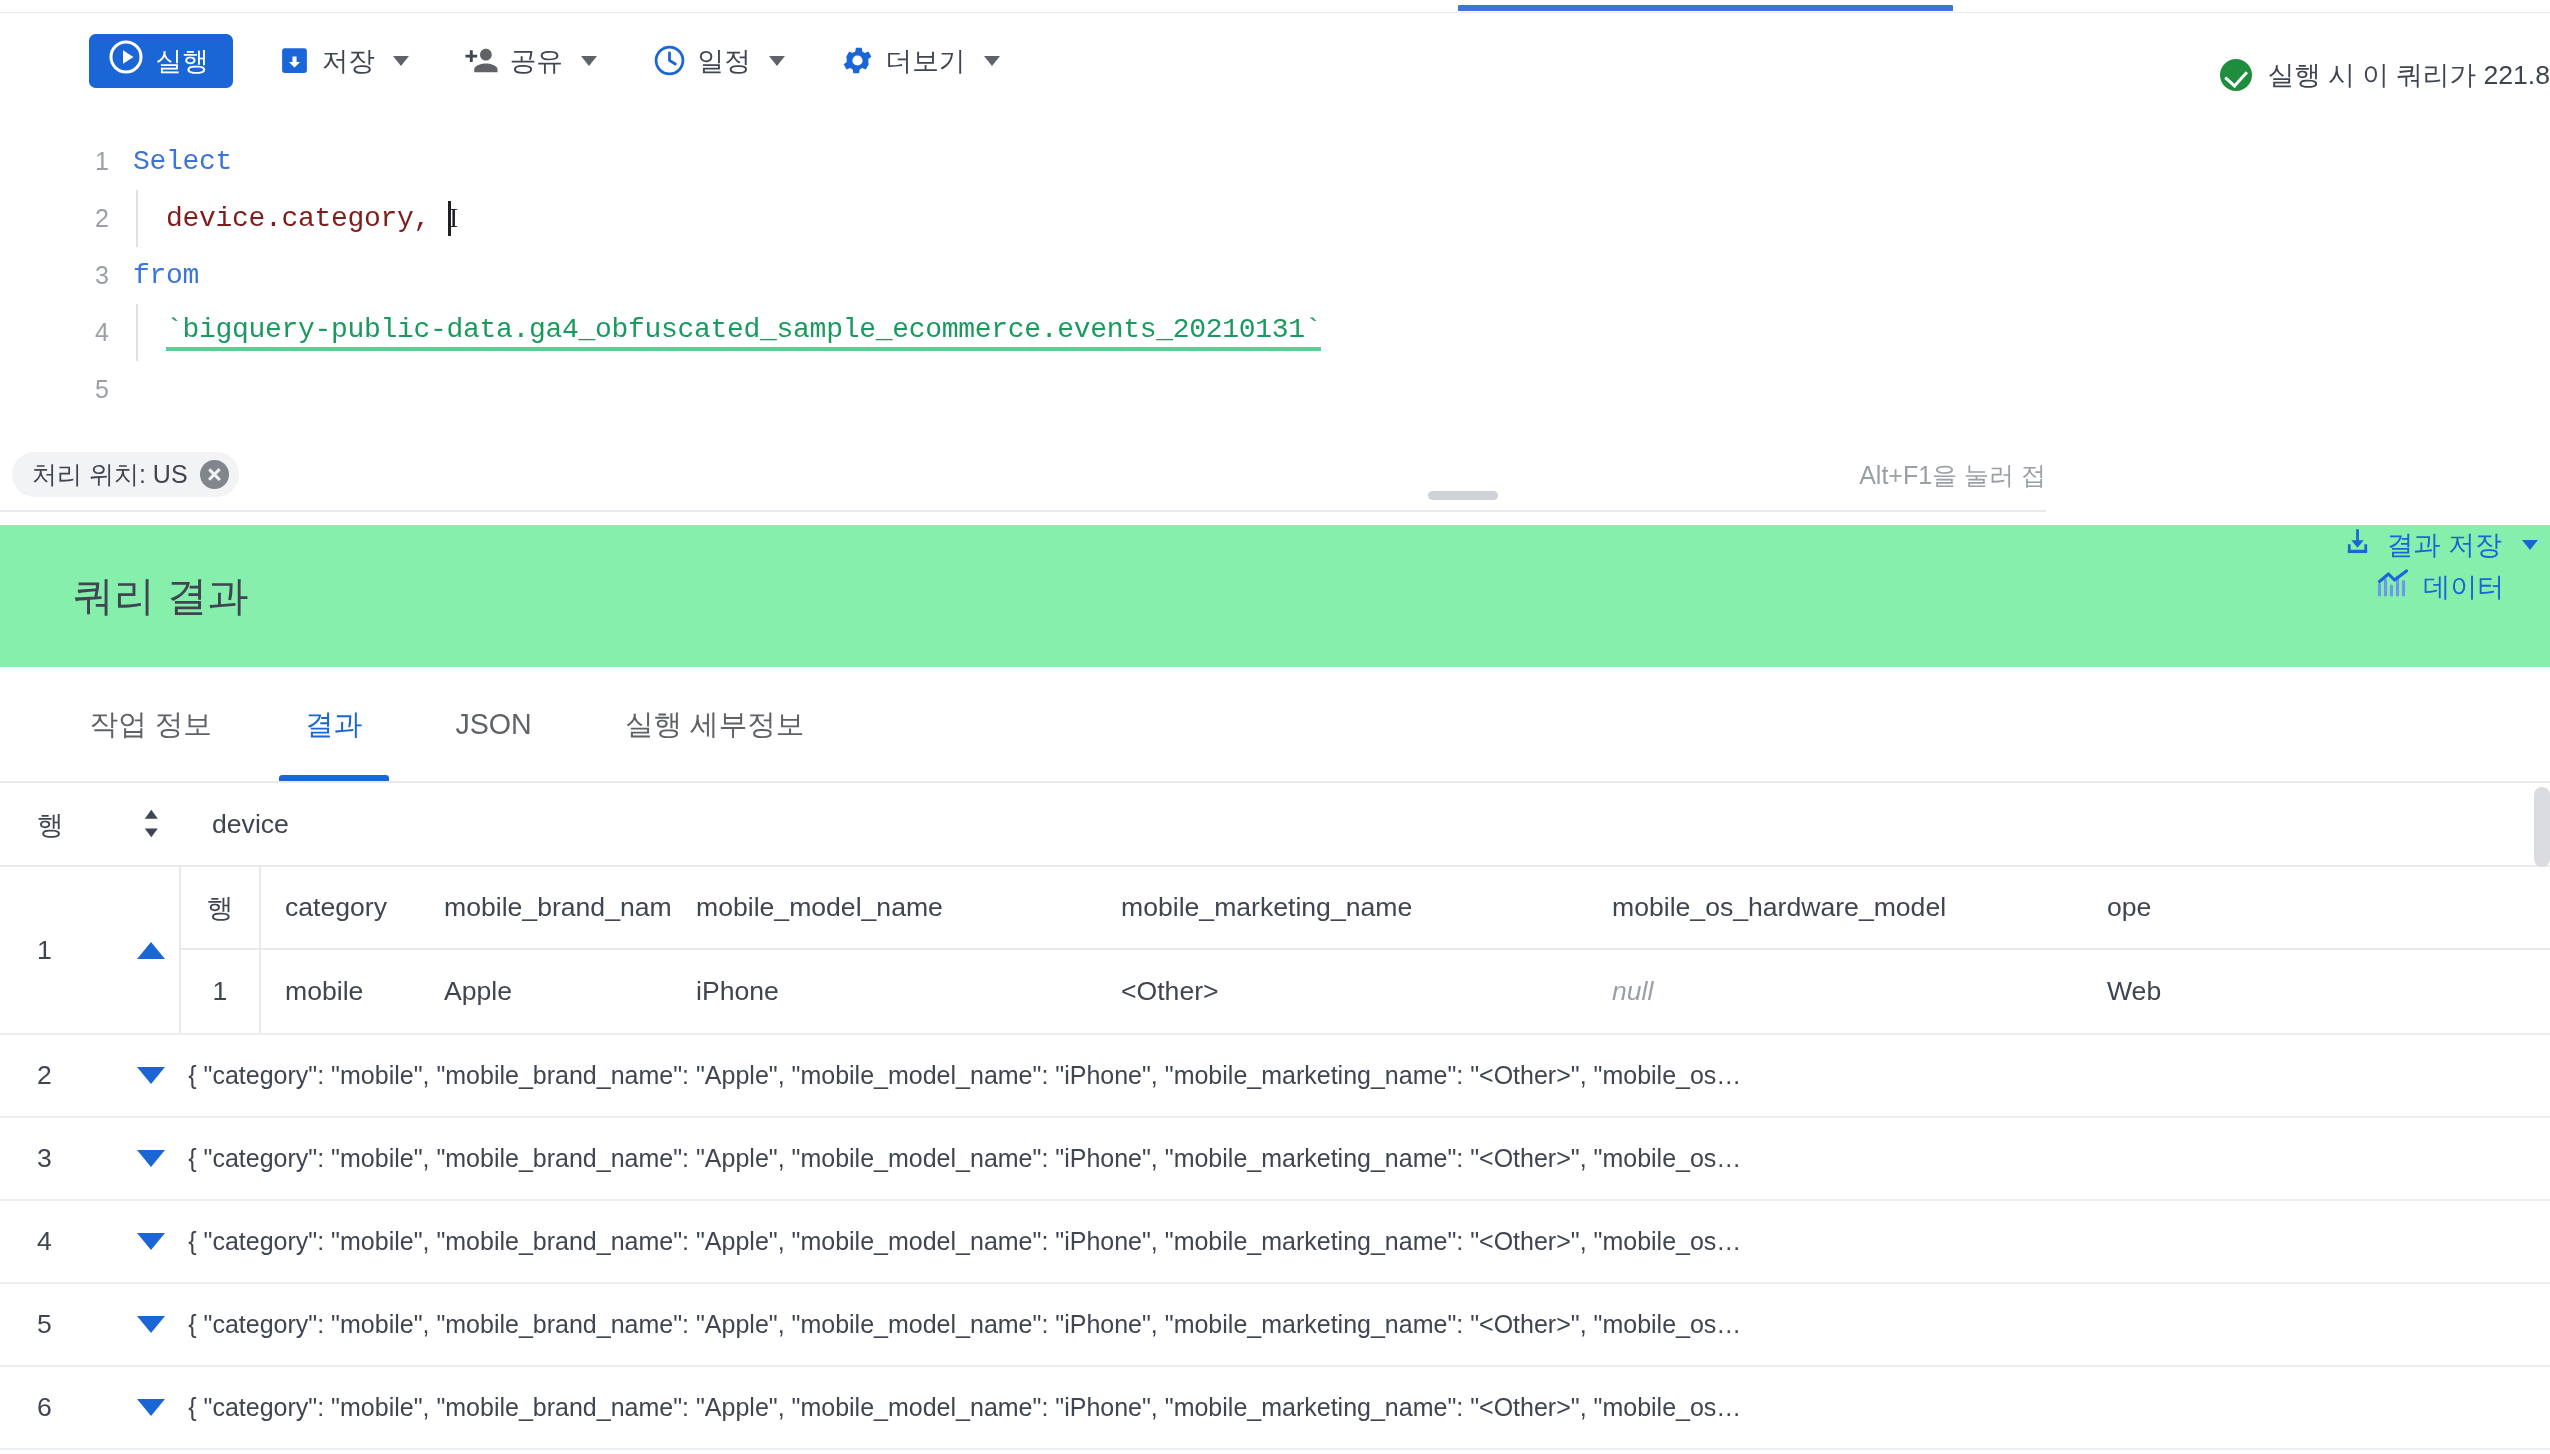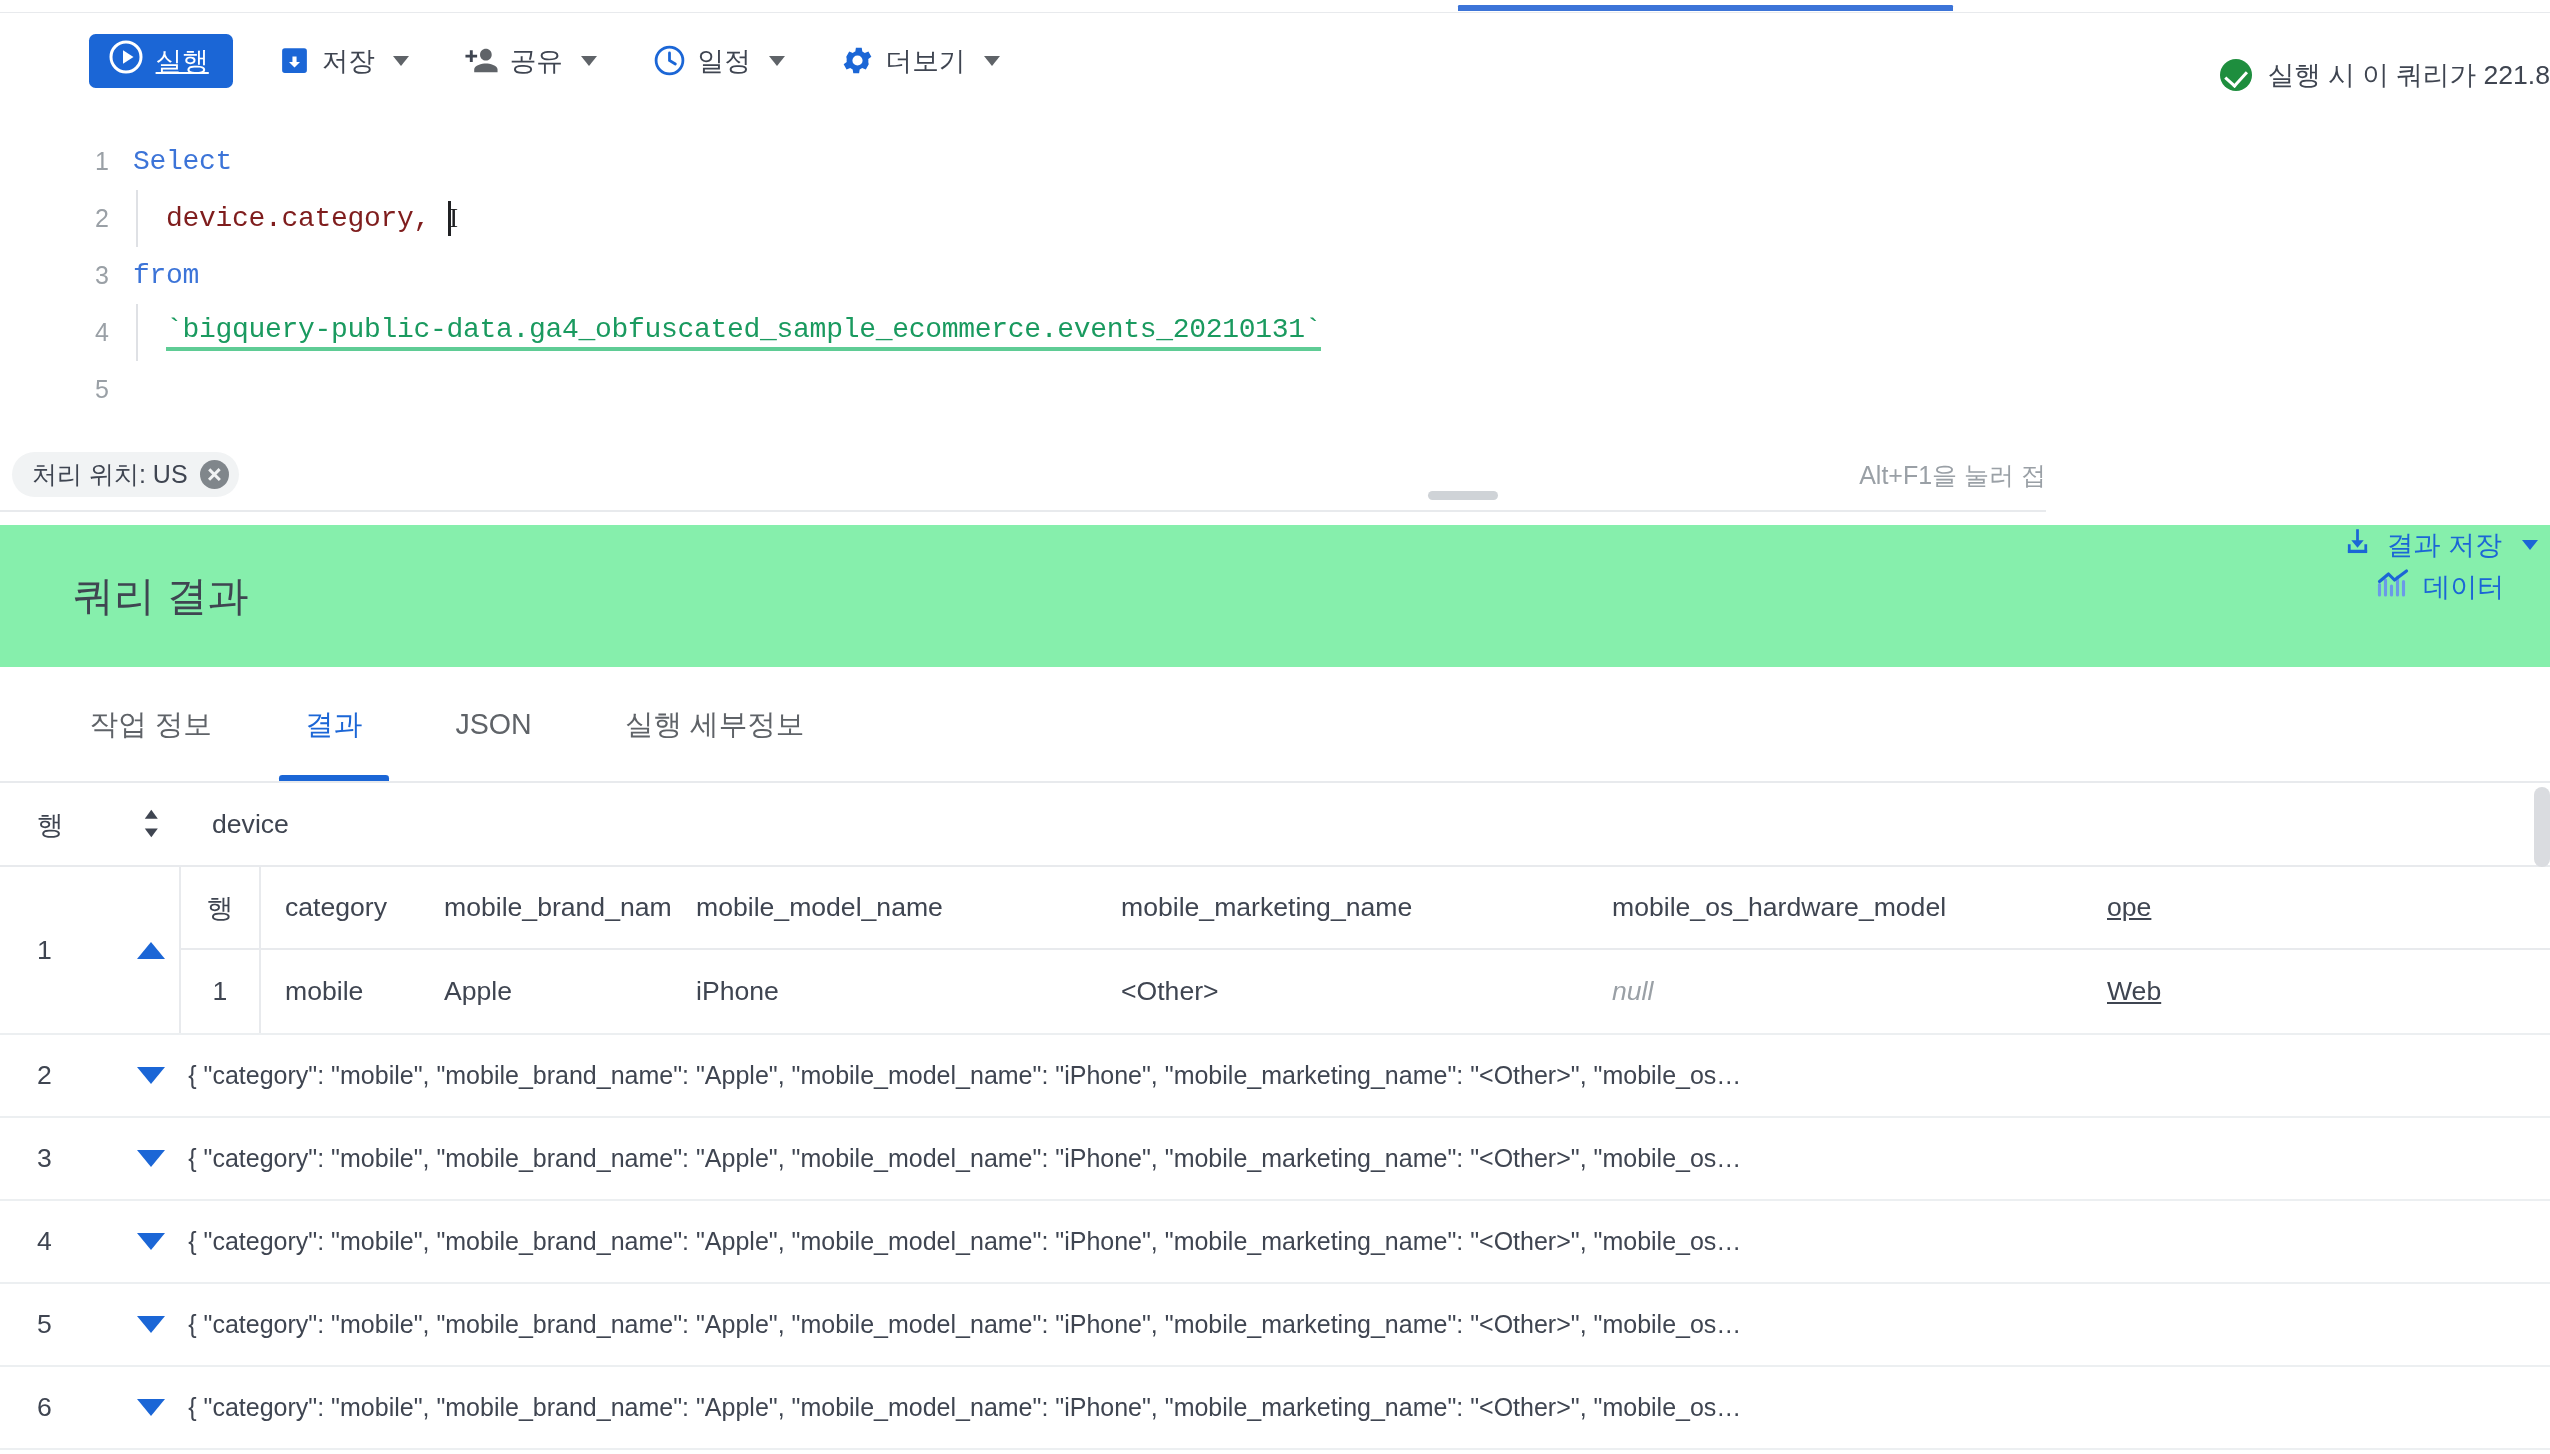--- a/index.html
+++ b/index.html
@@ -34,21 +34,20 @@
     margin-left: 89px;
     height: 54px;
     background: #1b66d6;
     color: #ffffff;
     border: none; border-radius: 6.6px;
     display: flex; align-items: center; gap: 12px;
     padding: 0 24px 0 18.6px;
     font-size: 26.6px; font-weight: 500;
     cursor: pointer;
     font-family: "Liberation Sans", sans-serif;
-    text-decoration: underline;
   }
   .run-btn .glyph { display: block; }
 
   .tool-item {
     display: flex; align-items: center; gap: 10.6px;
     height: 54px; padding: 0 9.3px;
     margin-left: 36px;
     color: #3f4551; font-size: 26.6px;
     cursor: pointer; white-space: nowrap;
   }
@@ -256,21 +255,21 @@
     font-size: 26.6px; color: #3f4551; padding-left: 24px;
     white-space: nowrap; overflow: hidden;
   }
   .n-cell.hdr { color: #3f4551; }
   .n-cell.nullv { color: #9aa0a6; font-style: italic; }
   .w-cat   { width: 159px; }
   .w-brand { width: 252px; }
   .w-model { width: 425px; }
   .w-mkt   { width: 491px; }
   .w-os    { width: 495px; }
-  .w-ope   { width: 199px; text-decoration: underline; }
+  .w-ope   { width: 199px; }
 
   .vscroll {
     position: absolute; right: 0px; top: 787px;
     width: 16px; height: 80px; background: #dadce0; border-radius: 8px;
   }
 </style>
 </head>
 <body>
 
 <div class="app">

